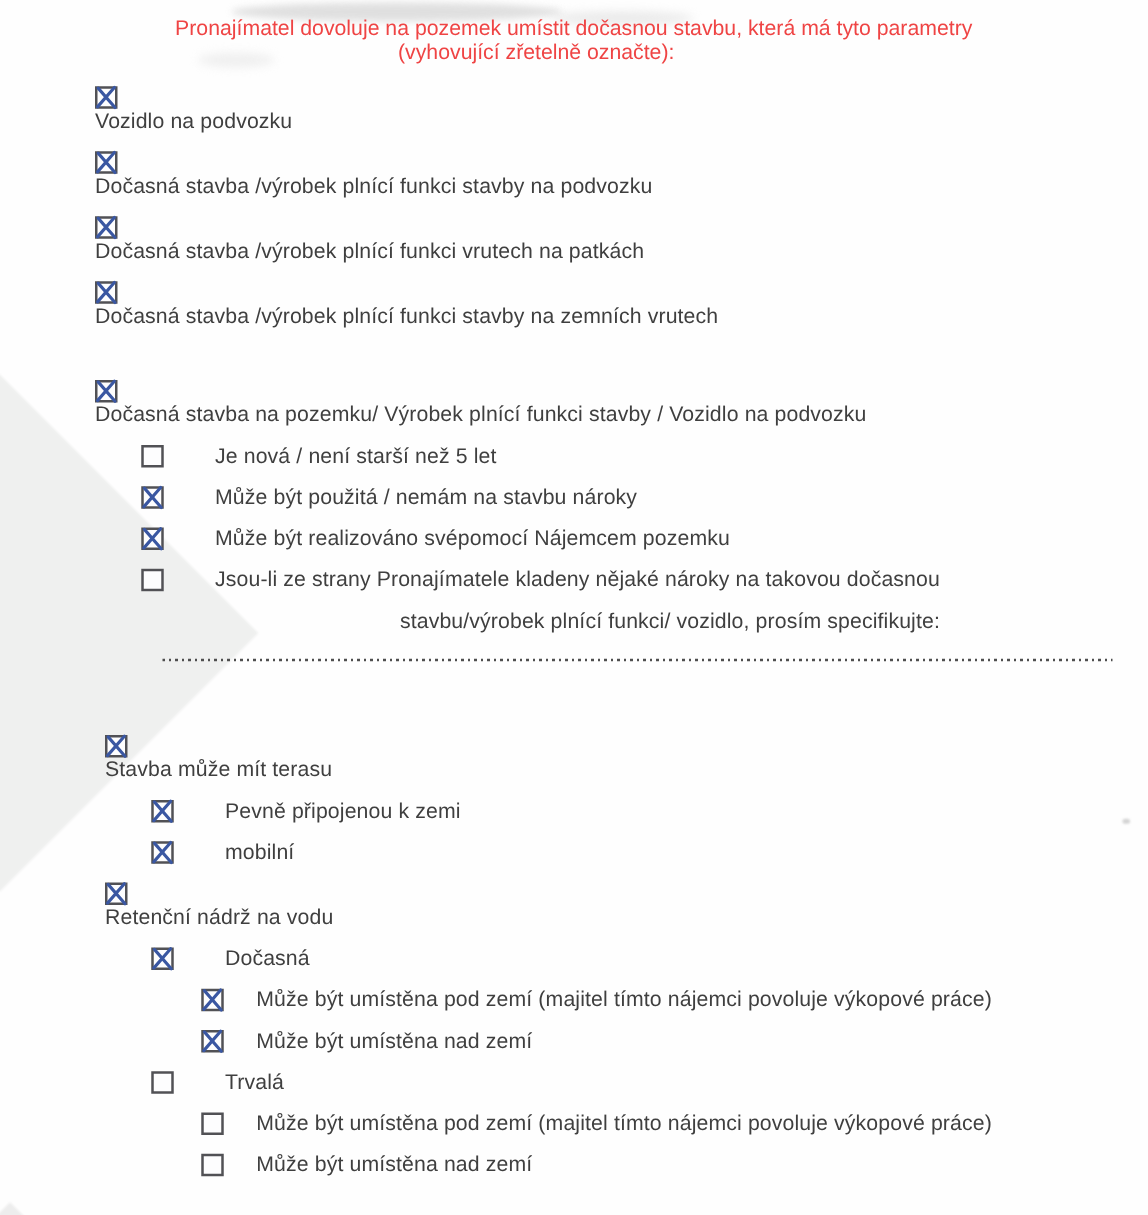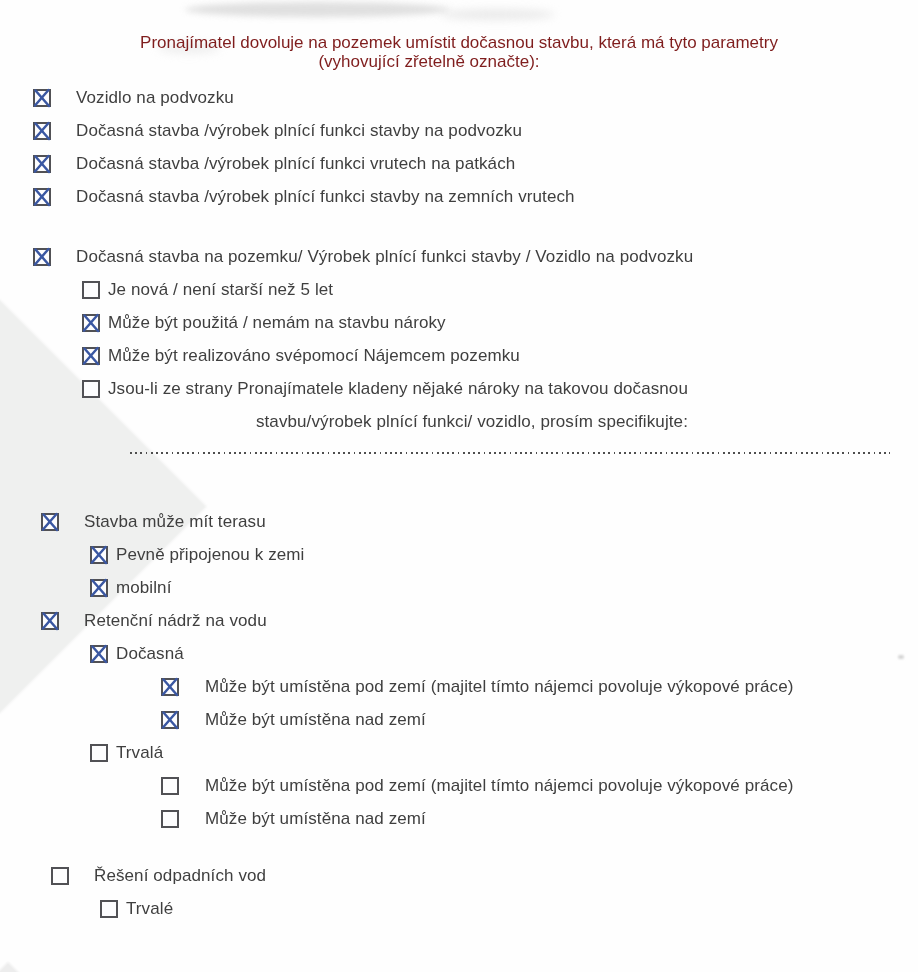--- a/index.html
+++ b/index.html
@@ -15,35 +15,35 @@
   .artifact{position:absolute;border-radius:50%;pointer-events:none;}
   .smudge-1{left:185px;top:2px;width:265px;height:15px;background:#d8d8d8;filter:blur(3px);opacity:.8;}
   .smudge-2{left:440px;top:9px;width:115px;height:11px;background:#e2e2e2;filter:blur(4px);opacity:.7;}
   .smudge-3{left:158px;top:42px;width:62px;height:12px;background:#e6e6e6;filter:blur(4px);opacity:.6;}
   .speck-1{left:898px;top:655px;width:6px;height:4px;background:#d4d4d4;filter:blur(1px);border-radius:2px;}
   .watermark{position:absolute;pointer-events:none;filter:blur(1px);}
   .diamond-1{left:-147px;top:360px;width:293px;height:293px;background:#eff0ef;transform:rotate(45deg);}
   .diamond-2{left:-72px;top:995px;width:160px;height:160px;background:#ededed;transform:rotate(45deg);}
 
   
-  .title{position:relative;padding-top:33px;text-align:center;font-size:17px;line-height:19px;color:#7f1d1d;}
+  .title{position:relative;padding-top:13px;text-align:center;font-size:17px;line-height:19px;color:#ef4444;}
   .title .t2{transform:translateX(-30px);}
 
   
   #checklist{position:relative;margin-top:17px;}
   .section{position:relative;}
   .sec-1{margin-top:40px;}
   .sec-2{margin-top:47px;}
   .sec-2 .row{margin-left:8px;}
   .sec-3{margin-top:37px;}
   .sec-3 .row{margin-left:18px;}
 
   .row{display:flex;align-items:flex-start;min-height:20px;margin-bottom:13px;}
-  .lvl0{padding-left:33px;}
-  .lvl1{padding-left:82px;}
+  .lvl0{padding-left:76px;flex-direction:column;}
+  .lvl1{padding-left:113px;gap:33px;}
   .lvl2{padding-left:153px;}
   .box{
     position:relative;flex:none;
     width:14px;height:14px;margin-top:1px;
     border:2px solid var(--box-border,#515155);
     background:#fdfdfe;
   }
   .lvl0 .box{margin-right:25px;}
   .lvl1 .box{margin-right:8px;}
   .lvl2 .box{margin-right:26px;}

